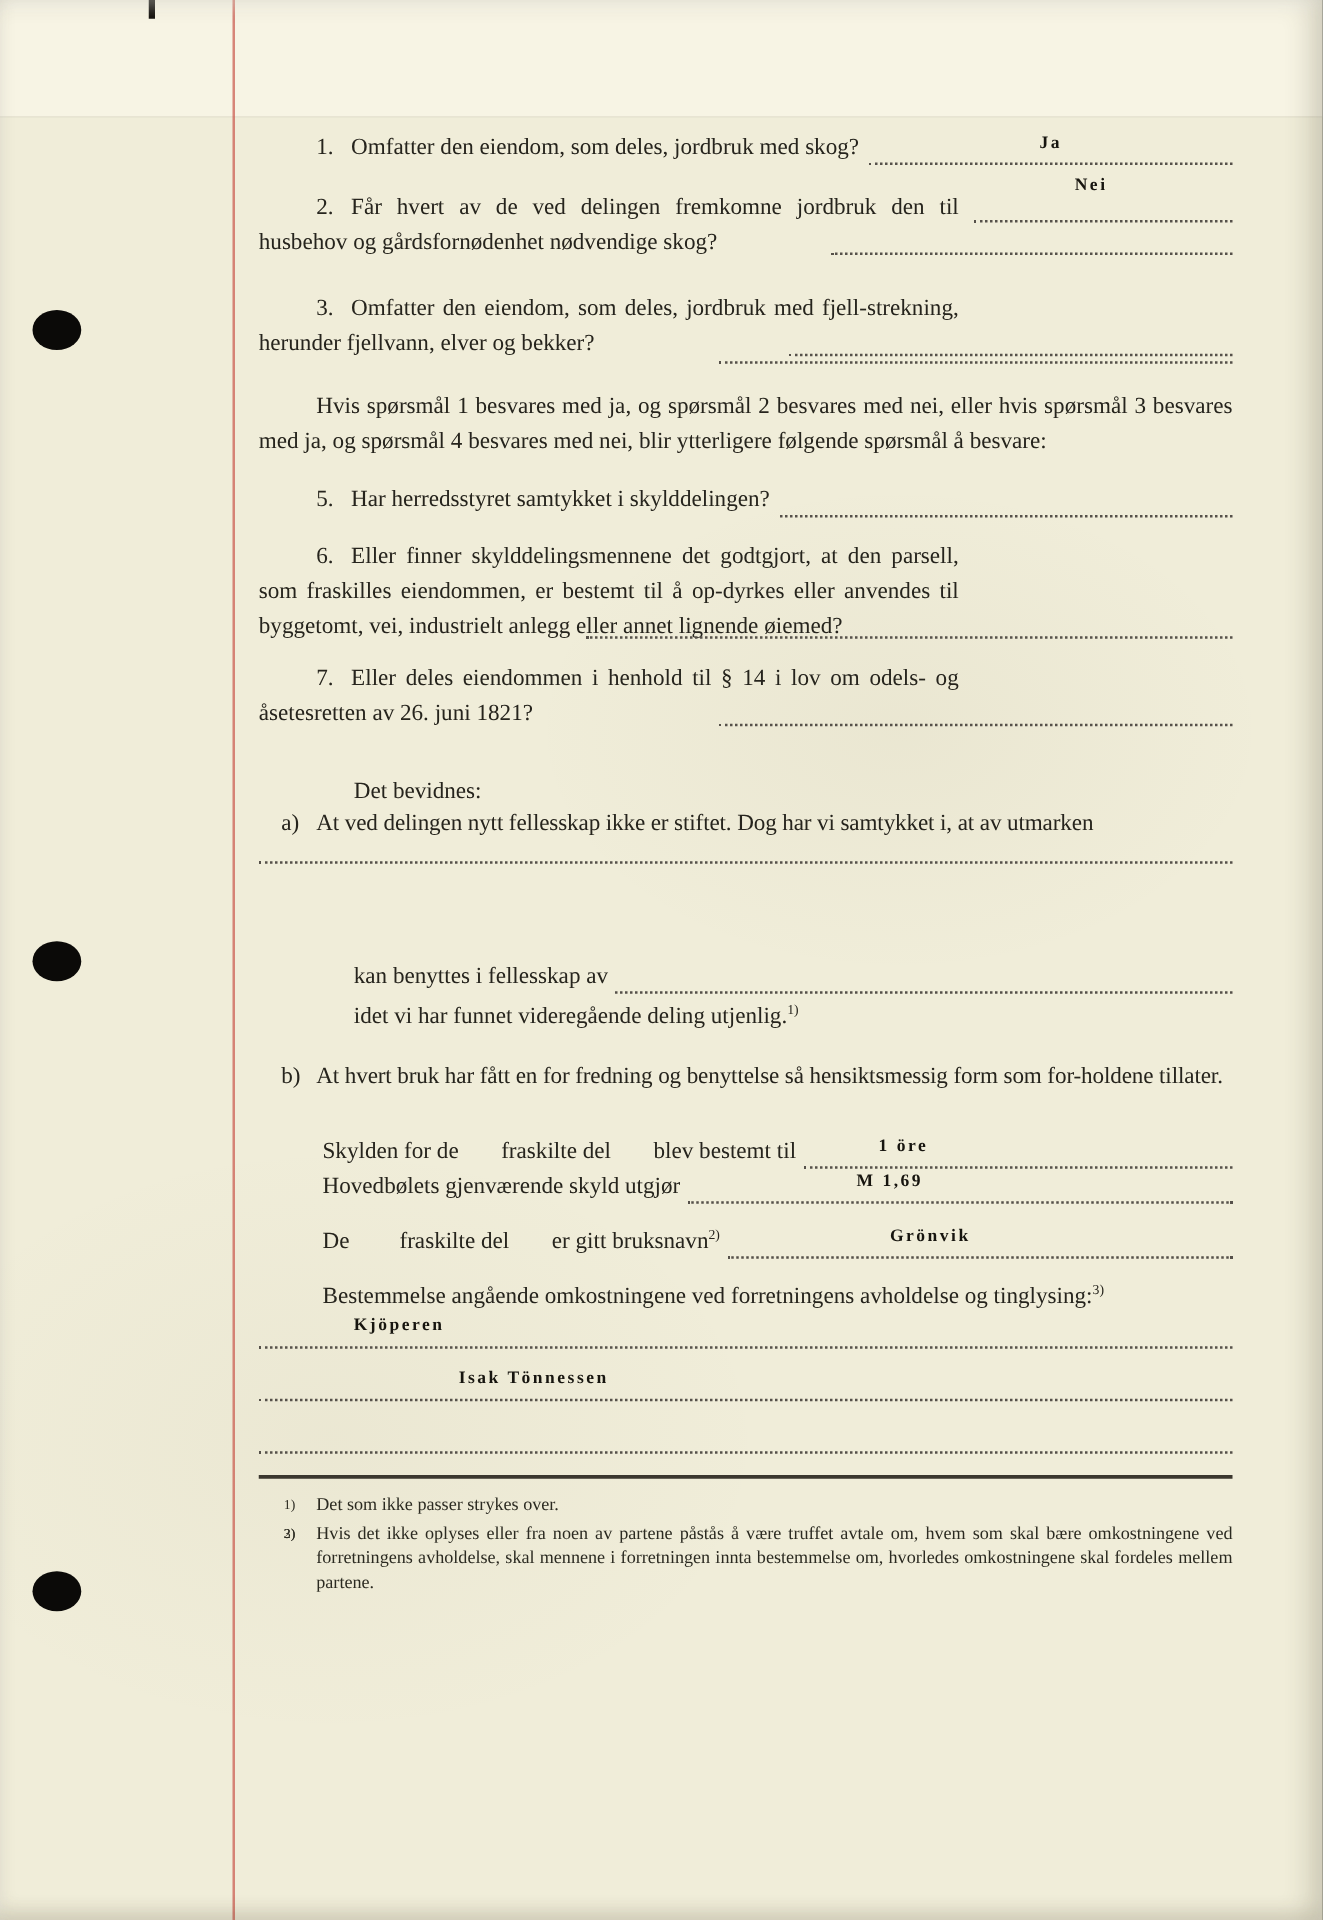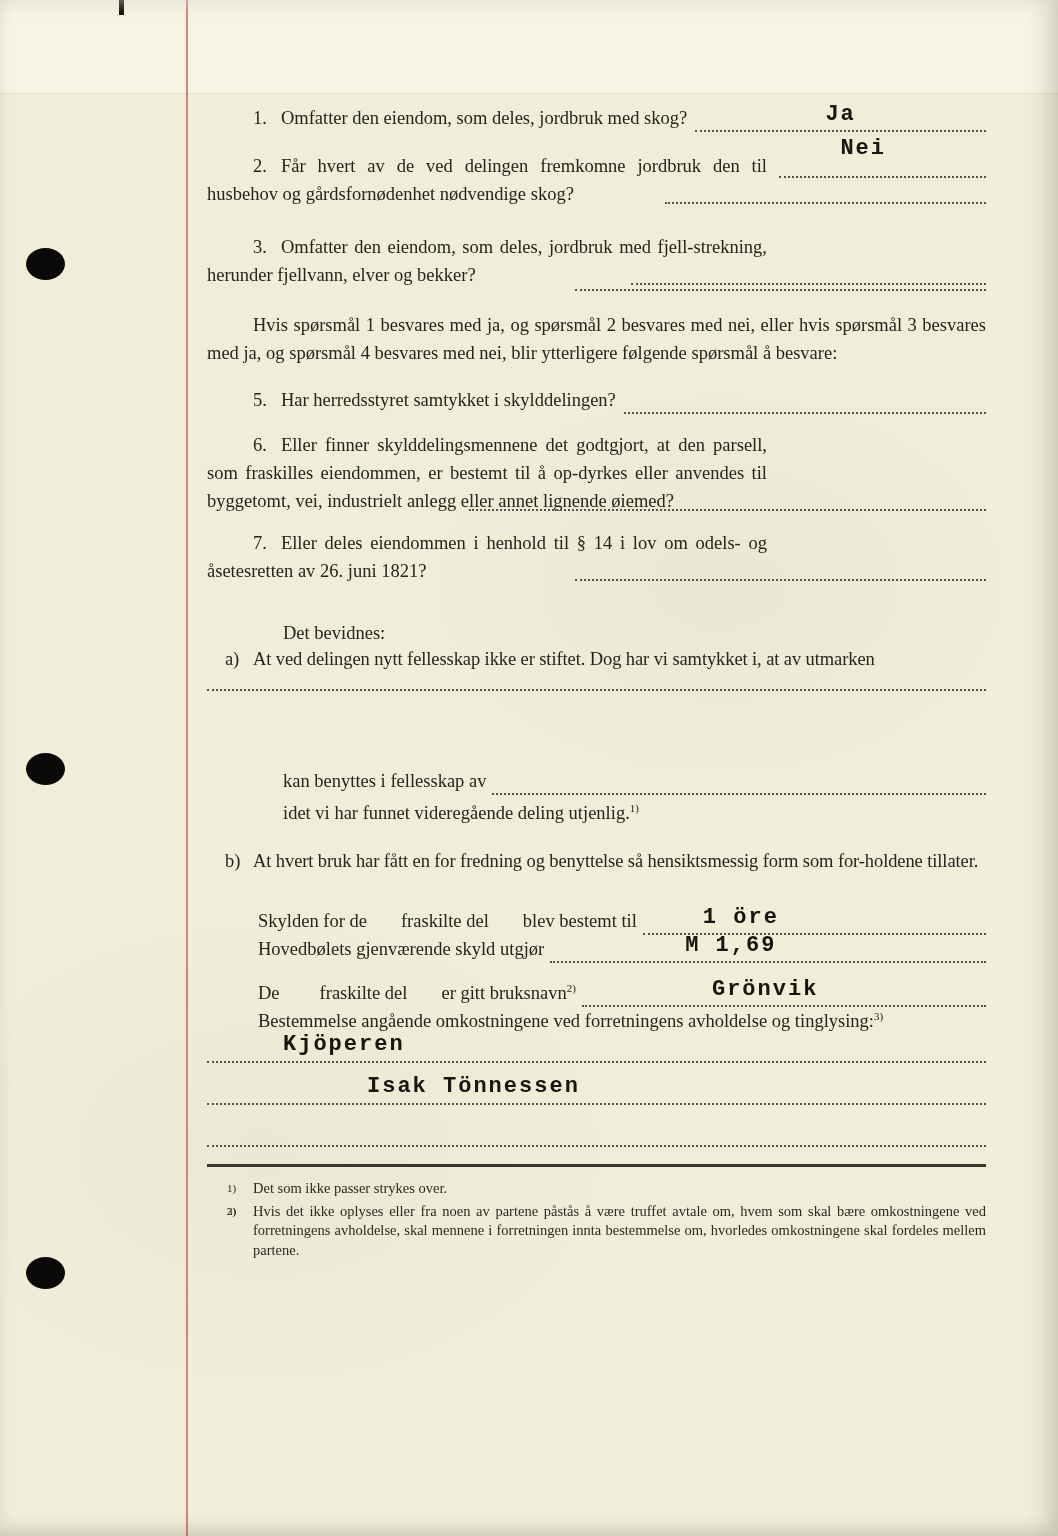--- a/index.html
+++ b/index.html
@@ -12,21 +12,21 @@
   font-family:"Liberation Serif","DejaVu Serif",serif;color:#26241d}
 .page::after{content:"";position:absolute;inset:0;pointer-events:none;
   box-shadow:inset -12px 0 20px rgba(70,62,40,.16), inset 0 -8px 14px rgba(70,62,40,.10), inset 0 6px 10px rgba(255,255,252,.35)}
 .top-strip{position:absolute;top:0;left:0;width:100%;height:94px;background:rgba(255,253,242,.45);border-bottom:1px solid rgba(110,100,75,.14)}
 .top-mark{position:absolute;top:0;left:119px;width:5px;height:15px;background:#15130f}
 .red-line{position:absolute;top:0;bottom:0;left:186px;width:2px;background:#c9564a;opacity:.7}
 .hole{position:absolute;left:26px;width:39px;height:32px;border-radius:50%;background:#0b0a08}
 .h1{top:248px}.h2{top:753px}.h3{top:1257px}
 .content{position:absolute;left:207px;top:0;width:779px;font-size:18.5px;line-height:28px}
 p{margin:0}
-.typed{font-family:Liberation Mono, monospace;font-weight:700;font-size:22px;letter-spacing:2px;color:#17150f;white-space:pre}
+.typed{font-family:Liberation Serif, serif;font-weight:700;font-size:14px;letter-spacing:2px;color:#17150f;white-space:pre}
 .qline{display:flex;align-items:flex-end;padding-left:46px}
 .qnum{margin-right:14px}
 .qtext{white-space:nowrap}
 .lead{flex:1 1 auto;margin-left:8px;border-bottom:2px dotted #56514a;height:24px;display:flex;align-items:flex-end;justify-content:center}
 .lead .typed{margin-bottom:1px}
 .qblock{position:relative}
 .qpara{width:560px;text-align:justify;text-indent:46px}
 .dotseg{position:absolute;right:0;height:0;border-bottom:2px dotted #56514a}
 .ans-q2{position:absolute;top:-17px;right:100px}
 .seg-q2a{top:24px;left:572px}
@@ -158,21 +158,21 @@
       <span class="lbl">De</span>
       <span class="gap40"></span>
       <span class="lbl">fraskilte del</span>
       <span class="gap34"></span>
       <span class="lbl"><span>er gitt bruksnavn</span><sup>2)</sup></span>
       <span class="flead pl130">
           <span class="typed">Grönvik</span>
         </span>
     </div>
 
-    <p class="ind-md" style=""><span>Bestemmelse angående omkostningene ved forretningens avholdelse og tinglysing:</span><sup>3)</sup></p>
+    <p class="ind-md" style="margin-top:16px"><span>Bestemmelse angående omkostningene ved forretningens avholdelse og tinglysing:</span><sup>3)</sup></p>
 
     <div class="sig">
         <span class="typed shift76">Kjöperen</span>
       </div>
     <div class="sig" style="margin-top:14px">
         <span class="typed shift160">Isak Tönnessen</span>
       </div>
     <div class="sig" style="margin-top:14px"></div>
 
     <div class="rule" style="margin-top:17px"></div>

